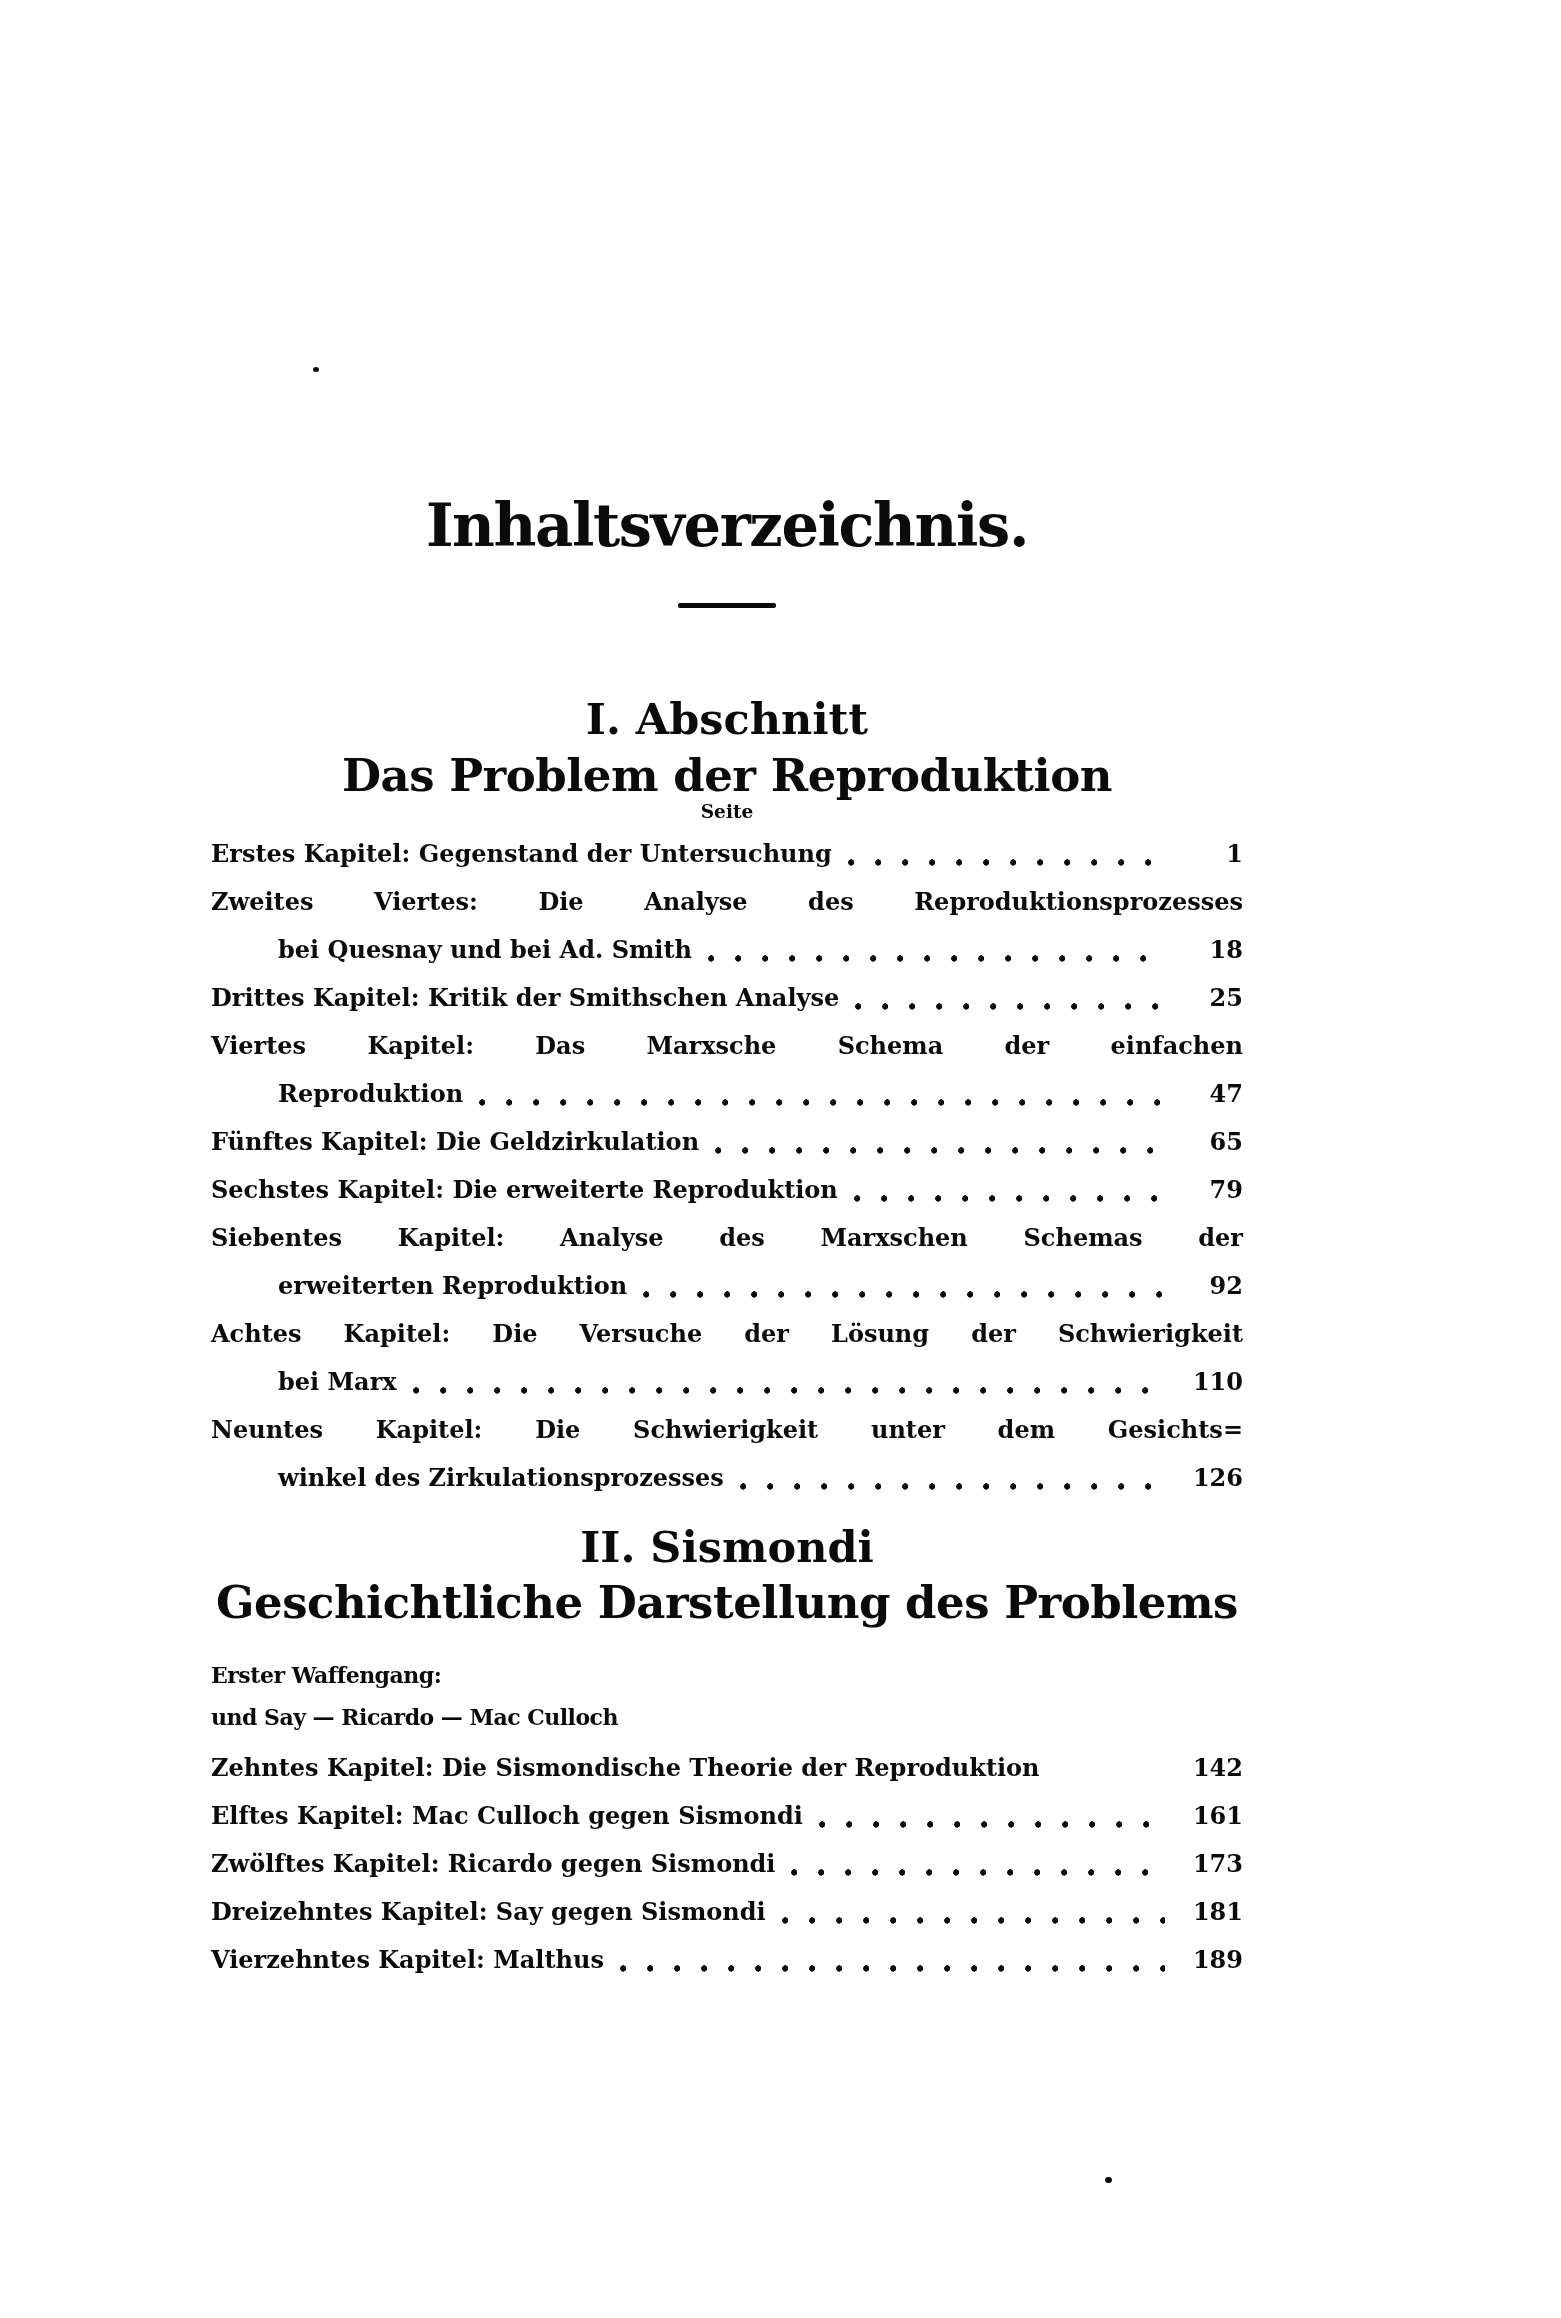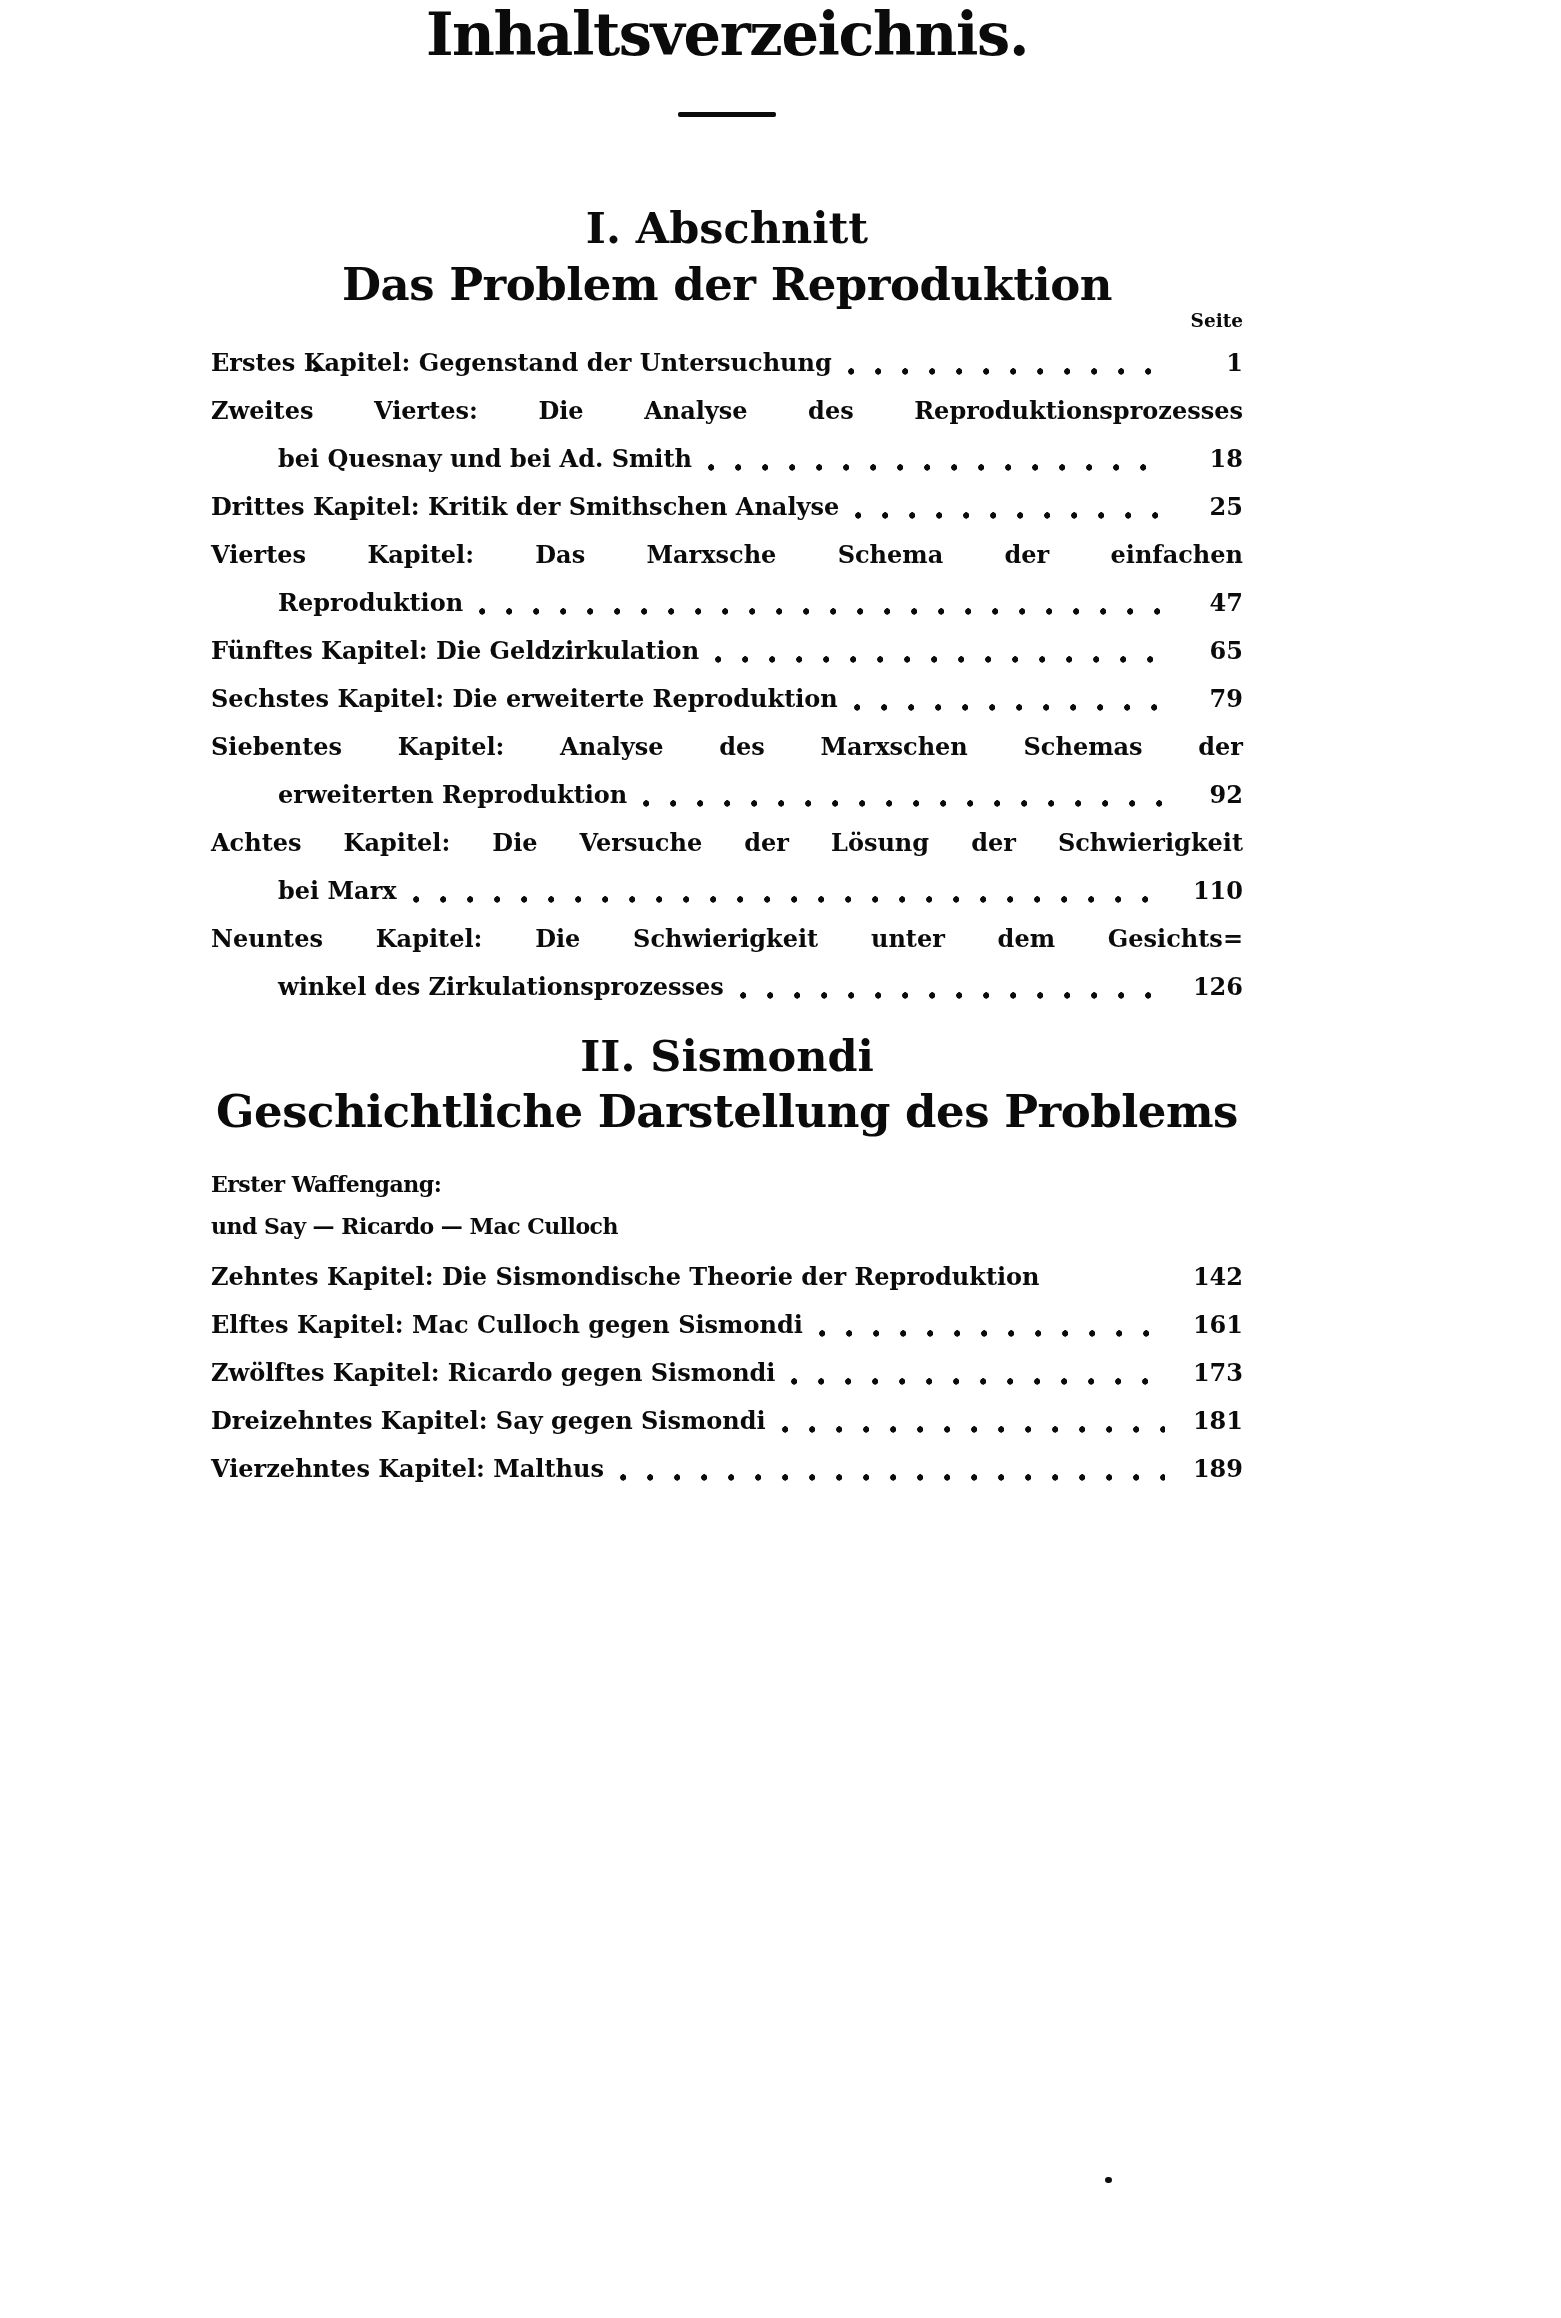--- a/index.html
+++ b/index.html
@@ -9,32 +9,33 @@
     width:1562px; height:2425px;
     background:var(--paper);
     color:var(--ink);
     font-family:"DejaVu Serif","Liberation Serif",serif;
     font-weight:700;
     overflow:hidden;
   }
   .column { position:absolute; left:211px; top:0; width:1032px; }
 
   .title {
+    margin-top:491px;
     font-size:59px; line-height:70px;
     text-align:center; letter-spacing:-1.4px;
     white-space:nowrap;
   }
   .rule { width:98px; height:5.1px; background:var(--ink); margin:42px auto 0; border-radius:1.9px; }
 
   .sec-label { font-size:43px; line-height:48px; text-align:center; white-space:nowrap; }
   .sec-title { font-size:45px; line-height:52px; text-align:center; letter-spacing:-0.5px; margin-top:6.5px; white-space:nowrap; }
 
   .sec1 .sec-label { margin-top:87px; }
 
-  .seite { font-size:18.5px; line-height:20.4px; text-align:right; margin-top:0.9px; }
+  .seite { font-size:18.5px; line-height:20.4px; text-align:center; margin-top:0.9px; }
 
   .rows { margin-top:7.4px; }
   .row {
     display:flex; align-items:center;
     height:48px; line-height:48px;
     font-size:24px;
   }
   .rowtext { white-space:nowrap; }
   .row.indent .rowtext { padding-left:67px; }
   .row.justify .rowtext {

